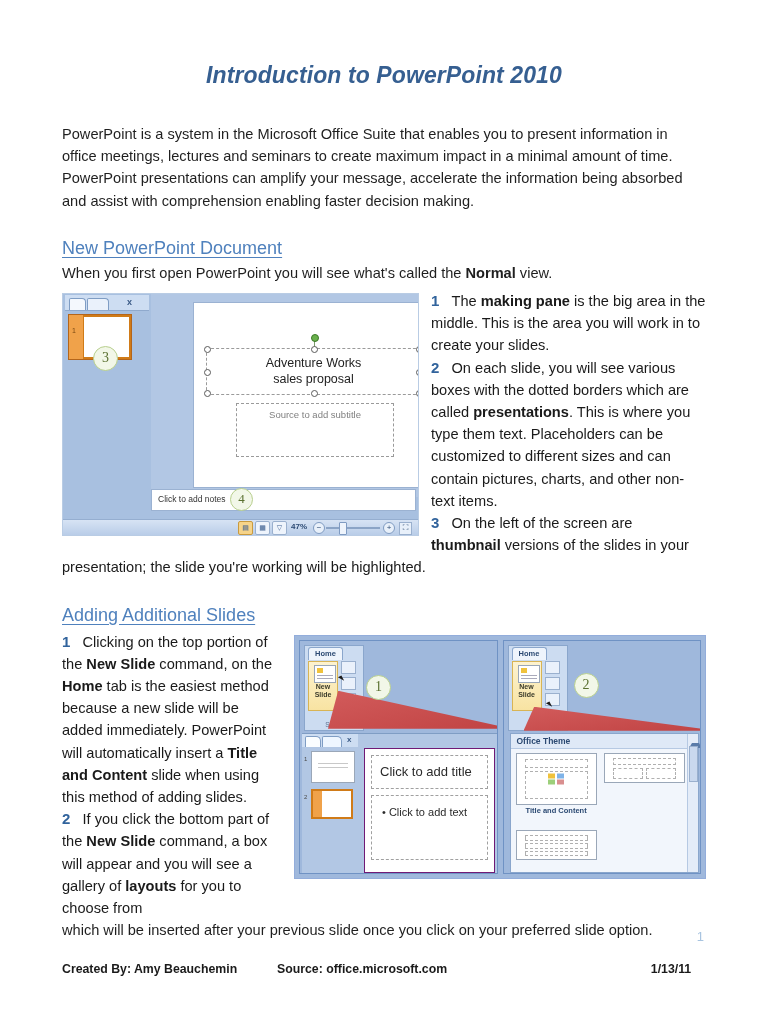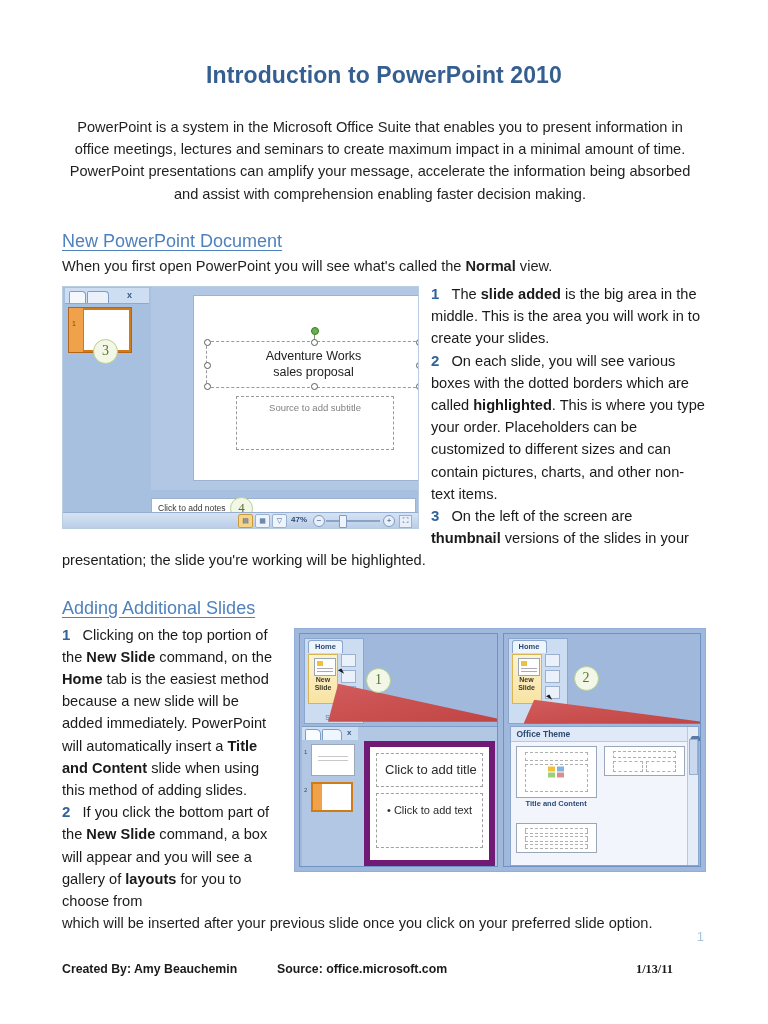--- a/index.html
+++ b/index.html
@@ -20,31 +20,31 @@
     box-sizing: border-box;
   }
   .doc-title {
     text-align: center;
     font-size: 23px;
     font-weight: bold;
     color: #365f91;
     margin: 0;
     padding-top: 62px;
     letter-spacing: 0.1px;
+    font-style: italic;
   }
   .body-text {
     font-size: 14.6px;
     line-height: 22.2px;
     color: #1f1f1f;
     margin: 0;
   }
   .intro {
-    margin: 27px 62px 0 62px;
+    margin: 34px 62px 0 62px;
     width: 636px;
-    text-align: center;
   }
   .section-head {
     font-size: 18px;
     color: #4f81bd;
     margin: 0 0 0 62px;
     padding-top: 26px;
     text-decoration: underline;
     text-underline-offset: 3px;
     font-weight: normal;
   }
@@ -95,21 +95,21 @@
     position: absolute;
     left: 62px; top: 962px;
     width: 644px;
     font-size: 12.3px;
     font-weight: bold;
     color: #1a1a1a;
     display: flex;
   }
   .footer .f1 { width: 215px; }
   .footer .f2 { flex: 1; }
-  .footer .f3 { width: 70px; text-align: left; font-family: Liberation Serif, serif; }
+  .footer .f3 { width: 70px; text-align: center; }
 
   
   .pp1-side {
     position: absolute; left: 0; top: 0;
     width: 88px; height: 100%;
     background: #a8c0e0;
   }
   .pp1-tabs {
     position: absolute; left: 2px; top: 1px;
     width: 84px; height: 15px;
@@ -184,21 +184,21 @@
     position: absolute; left: 42px; top: 100px;
     width: 158px; height: 54px;
     border: 1px dashed #9a9a9a;
     box-sizing: border-box;
   }
   .ph-sub .txt {
     position: absolute; left: 0; right: 0; top: 5px;
     text-align: center; font-size: 9.5px; color: #808080;
   }
   .notes-pane {
-    position: absolute; left: 88px; bottom: 8px; right: 2px;
+    position: absolute; left: 88px; bottom: 24px; right: 2px;
     height: 20px;
     background: #ffffff;
     border: 1px solid #9bb2d2;
   }
   .notes-pane .txt {
     position: absolute; left: 6px; top: 4px;
     font-size: 8.5px; color: #333;
   }
   .statusbar {
     position: absolute; left: 0; bottom: 0; right: 0; height: 15px;
@@ -357,21 +357,21 @@
   .me-th.one { top: 17px; }
   .me-th.two {
     top: 55px; border: 2px solid #d07b18; box-sizing: border-box;
   }
   .me-th.two .selbar {
     position:absolute; left:0; top:0; bottom:0; width:9px; background:#f0a24a;
   }
   .me-num { position:absolute; left:2px; font-size:6px; color:#4a4a4a; }
   .me-slide {
     position: absolute; left: 62px; top: 14px; right: 2px; bottom: 0;
-    background: #fff; border: 6px solid #701a75; text-align: center;
+    background: #fff; border: 1px solid #701a75; text-align: center;
   }
   .me-ph {
     position:absolute; left:6px; right:6px;
     border: 1px dashed #a0a0a0; box-sizing: border-box;
   }
   .me-ph.t { top: 6px; height: 34px; }
   .me-ph.b { top: 46px; bottom: 12px; }
   .me-ph .lbl {
     position:absolute; left:8px; top:8px;
     font-size: 13px; color: #2a2a2a;
@@ -514,25 +514,25 @@
         <div class="sb-track"></div>
         <div class="sb-knob"></div>
         <div class="sb-plus">+</div>
         <div class="sb-fit">⛶</div>
       </div>
     </div>
 
     <div class="numlist">
       <div>
         <span class="num">1</span>
-        &nbsp;&nbsp;<span>The </span><b>slide added</b><span> is the big area in the middle.  This is the area you will work in to create your slides.</span>
+        &nbsp;&nbsp;<span>The </span><b>making pane</b><span> is the big area in the middle.  This is the area you will work in to create your slides.</span>
       </div>
       <div>
         <span class="num">2</span>
-        &nbsp;&nbsp;<span>On each slide, you will see various boxes with the dotted borders which are called </span><b>highlighted</b><span>.  This is where you type your order.  Placeholders can be customized to different sizes and can contain pictures, charts, and other non-text items.</span>
+        &nbsp;&nbsp;<span>On each slide, you will see various boxes with the dotted borders which are called </span><b>presentations</b><span>.  This is where you type them text.  Placeholders can be customized to different sizes and can contain pictures, charts, and other non-text items.</span>
       </div>
       <div>
         <span class="num">3</span>
         &nbsp;&nbsp;<span>On the left of the screen are </span><b>thumbnail</b><span> versions of the slides in your presentation; the slide you're working will be highlighted.</span>
       </div>
     </div>
   </div>
 
   <h2 class="section-head">Adding Additional Slides</h2>
 

